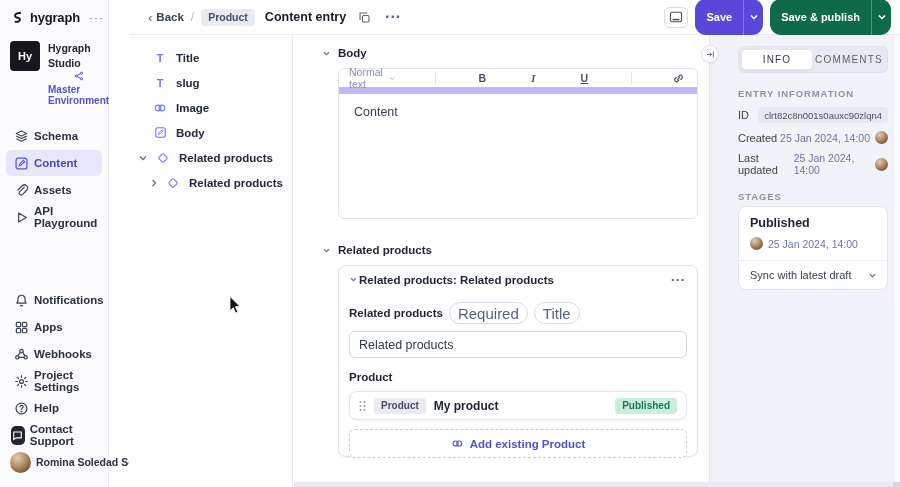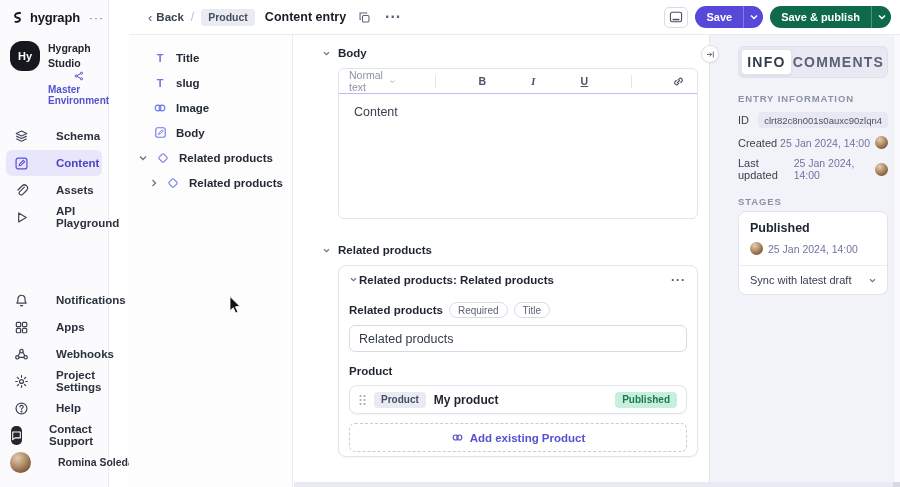--- a/index.html
+++ b/index.html
@@ -14,40 +14,40 @@
   .crumb { display:flex; align-items:center; gap:7px; }
   .back-chev { color:#5A6478; font-size:13px; line-height:1; }
   .back-label { font-size:11.5px; font-weight:600; color:#3A4150; }
   .crumb-sep { color:#B8BDC9; font-size:12px; }
   .model-badge { background:#E9EAF2; border-radius:4px; padding:2.5px 7px; font-size:10.5px; font-weight:600; color:#454E60; }
   .page-title { font-size:12.5px; font-weight:700; color:#171C26; margin-left:3px; }
   .icon-btn { width:22px; height:20px; display:flex; align-items:center; justify-content:center; color:#5A6478; border-radius:4px; }
   .topbar-right { margin-left:auto; display:flex; align-items:center; gap:7px; }
   .panel-toggle { border:1px solid #D9DCE5; border-radius:5px; width:24px; height:21px;
                   display:flex; align-items:center; justify-content:center; color:#4A5264; background:#fff; }
-  .split-btn { display:flex; align-items:stretch; height:22px; border-radius:11px; overflow:hidden; color:#fff; }
+  .split-btn { display:flex; align-items:stretch; height:36px; border-radius:11px; overflow:hidden; color:#fff; }
   .split-btn .lbl { display:flex; align-items:center; padding:0 11px; font-size:11px; font-weight:700; }
   .split-btn .divider { width:1px; background:rgba(255,255,255,.28); }
   .split-btn .chev { display:flex; align-items:center; justify-content:center; width:19px; }
   .btn-save { background:#5748D9; }
   .btn-publish { background:#0F6A4A; }
 
   
   .sidebar { position:absolute; left:0; top:0; bottom:0; width:109px; background:#FBFBFD;
              border-right:1px solid #EAEBF1; display:flex; flex-direction:column; }
   .logo-row { height:35px; display:flex; align-items:center; padding:0 10px; gap:5px; }
   .logo-word { font-size:13px; font-weight:800; color:#16181D; letter-spacing:-0.2px; }
   .dots { color:#6B7280; font-size:12px; letter-spacing:1px; margin-left:4px; }
   .workspace { display:flex; gap:8px; padding:6px 10px 0 10px; align-items:flex-start; }
-  .ws-avatar { width:30px; height:30px; border-radius:12px; background:#17181D; color:#fff;
+  .ws-avatar { width:30px; height:30px; border-radius:4px; background:#17181D; color:#fff;
                display:flex; align-items:center; justify-content:center; font-size:11px; font-weight:700; flex:0 0 auto; }
   .ws-name { font-size:10.5px; font-weight:700; color:#23272F; line-height:1.4; }
   .ws-env { display:flex; align-items:center; gap:3px; font-size:10px; font-weight:600; color:#5352CF; margin-top:1px;flex-direction:column; }
   .nav { margin-top:17px; display:flex; flex-direction:column; gap:1px; }
-  .nav-item { display:flex; align-items:center; gap:27px; height:26px; margin:0 6px; padding:0 7px;
+  .nav-item { display:flex; align-items:center; gap:5px; height:26px; margin:0 6px; padding:0 7px;
               border-radius:6px; font-size:11.5px; font-weight:600; color:#2B313D; }
   .nav-item .ic { width:16px; height:16px; color:#3E4655; display:flex; align-items:center; justify-content:center; flex:0 0 auto; }
   .nav-item.active { background:#E8E6FB; color:#4A43C4; }
   .nav-item.active .ic { color:#5B50E0; }
   .nav-bottom { margin-top:auto; padding-bottom:12px; display:flex; flex-direction:column; gap:1px; }
   .support-ic { width:19px; height:19px; background:#23262E; border-radius:5px; color:#fff;
                 display:flex; align-items:center; justify-content:center; margin-left:-2px; }
   .user-avatar { width:21px; height:21px; border-radius:50%; flex:0 0 auto; margin-left:-3px;
                  background:radial-gradient(circle at 35% 28%, #E3CDB4 0%, #B08A63 45%, #6B4C33 85%); }
   .user-name { font-size:10.5px; font-weight:600; color:#2B313D; white-space:nowrap; }
@@ -62,42 +62,42 @@
   .field-item.expand { padding-left:10px; }
   .field-item.nested { padding-left:22px; }
   .chev-sm { color:#6B7280; display:flex; align-items:center; }
 
   
   .main { position:absolute; left:294px; top:35px; right:191px; bottom:5px; background:#fff; }
   .section-head { position:absolute; left:29px; display:flex; align-items:center; gap:8px;
                   font-size:11.5px; font-weight:700; color:#1F2530; }
   .editor-card { position:absolute; left:44px; top:33px; width:360px; height:151px;
                  border:1px solid #E2E4EC; border-radius:6px; background:#fff; }
-  .rt-toolbar { height:25px; border-bottom:1px solid #c4b5fd; display:flex; align-items:center; padding:0 7px; color:#5C6679;gap:32px; }
+  .rt-toolbar { height:25px; border-bottom:7px solid #c4b5fd; display:flex; align-items:center; padding:0 7px; color:#5C6679;gap:32px; }
   .style-select { display:flex; align-items:center; gap:5px; font-size:10.5px; color:#8A92A6; padding:0 3px; }
   .tb-sep { width:1px; height:13px; background:#E4E6ED; margin:0 5px; flex:0 0 auto; }
   .tb-btn { min-width:19px; height:18px; display:flex; align-items:center; justify-content:center;
             font-size:10.5px; font-weight:700; color:#4A5264; border-radius:3px; }
   .tb-btn svg { width:13px; height:13px; }
   .tb-italic { font-style:italic; font-family:"Liberation Serif", serif; }
   .tb-underline { text-decoration:underline; }
   .tb-code { font-size:8.5px; letter-spacing:-0.5px; }
   .tb-full { margin-left:auto; }
   .editor-content { padding:11px 15px; font-size:12.5px; color:#3A4250; }
 
   .component-card { position:absolute; left:44px; top:230px; width:360px; height:192px;
                     border:1px solid #E2E4EC; border-radius:8px; background:#fff;
                     box-shadow:0 1px 2px rgba(20,25,40,.05); }
   .comp-head { height:27px; display:flex; align-items:center; gap:2px; padding:0 11px;
                font-size:11.5px; font-weight:700; color:#1F2530; }
   .comp-head .dots { margin-left:auto; color:#4A5264; }
   .comp-body { padding:3px 10px 10px 10px; }
   .label-row { display:flex; align-items:center; gap:6px; margin:6px 0 7px 0; }
   .field-label { font-size:11.5px; font-weight:700; color:#1F2530; }
-  .pill { border:1px solid #D9DCE6; border-radius:999px; padding:1.5px 8px; font-size:10px; color:#5A6375; background:#fff; }
+  .pill { border:1px solid #D9DCE6; border-radius:999px; padding:1.5px 8px; font-size:15px; color:#5A6375; background:#fff; }
   .text-input { width:100%; height:27px; border:1px solid #D7DAE4; border-radius:6px; padding:0 9px;
                 font-size:12.5px; color:#333B49; background:#fff; font-family:"Liberation Sans", sans-serif; outline:none; }
   .sub-label { font-size:11.5px; font-weight:700; color:#1F2530; margin:13px 0 8px 0; }
   .product-row { height:29px; border:1px solid #E2E4EC; border-radius:8px; display:flex; align-items:center;
                  gap:8px; padding:0 9px; box-shadow:0 1px 2px rgba(20,25,40,.05); background:#fff; }
   .drag-handle { color:#9AA1B2; display:flex; }
   .type-badge { background:#E9EAF2; border-radius:4px; padding:2.5px 7px; font-size:10px; font-weight:600; color:#454E60; }
   .product-name { font-size:12px; font-weight:600; color:#1F2530; }
   .status-badge { margin-left:auto; background:#C8EFDC; color:#187A50; border-radius:4px;
                   padding:2.5px 7px; font-size:10px; font-weight:600; }
@@ -105,21 +105,21 @@
              display:flex; align-items:center; justify-content:center; gap:6px;
              color:#5550CE; font-size:11.5px; font-weight:700; }
 
   
   .infopanel { position:absolute; top:35px; right:7px; bottom:5px; width:184px; background:#F2F3F8;
                border-left:1px solid #E4E6EE; padding:11px 5px 0 28px; }
   .collapse-btn { position:absolute; left:-9px; top:10px; width:18px; height:18px; border-radius:50%;
                   background:#fff; border:1px solid #DFE1EC; color:#5A6478;
                   display:flex; align-items:center; justify-content:center; box-shadow:0 1px 2px rgba(20,25,40,.06); }
   .tabs { display:flex; background:#E8E9F2; border:1px solid #DFE1EC; border-radius:6px; padding:2px; }
-  .tab { flex:1; text-align:center; font-size:14px; font-weight:700; letter-spacing:1.2px;
+  .tab { flex:1; text-align:center; font-size:10px; font-weight:400; letter-spacing:1.2px;
          color:#596274; padding:4px 0; border-radius:4px; border:1px solid transparent; }
   .tab.active { background:#fff; color:#333B49; border-color:#E3E5EE; box-shadow:0 1px 2px rgba(20,25,40,.08); }
   .sec-label { margin:15px 0 4px 0; font-size:9.5px; font-weight:700; letter-spacing:0.9px; color:#8B92A6; }
   .meta-row { display:flex; align-items:center; justify-content:space-between; font-size:11px; color:#39404E; margin:8px 0; }
   .meta-val { color:#6F74A0; display:flex; align-items:center; gap:5px; font-size:10.5px; }
   .id-badge { background:#E7E8F1; border-radius:4px; padding:2.5px 6px; font-size:9.5px; color:#4A5264; }
   .avatar-sm { width:13px; height:13px; border-radius:50%; flex:0 0 auto;
                background:radial-gradient(circle at 35% 28%, #E3CDB4 0%, #B08A63 45%, #6B4C33 85%); }
   .stage-card { background:#fff; border:1px solid #E2E4EC; border-radius:8px; margin-top:4px; }
   .stage-top { padding:9px 11px 10px 11px; border-bottom:1px solid #ECEDF3; }

